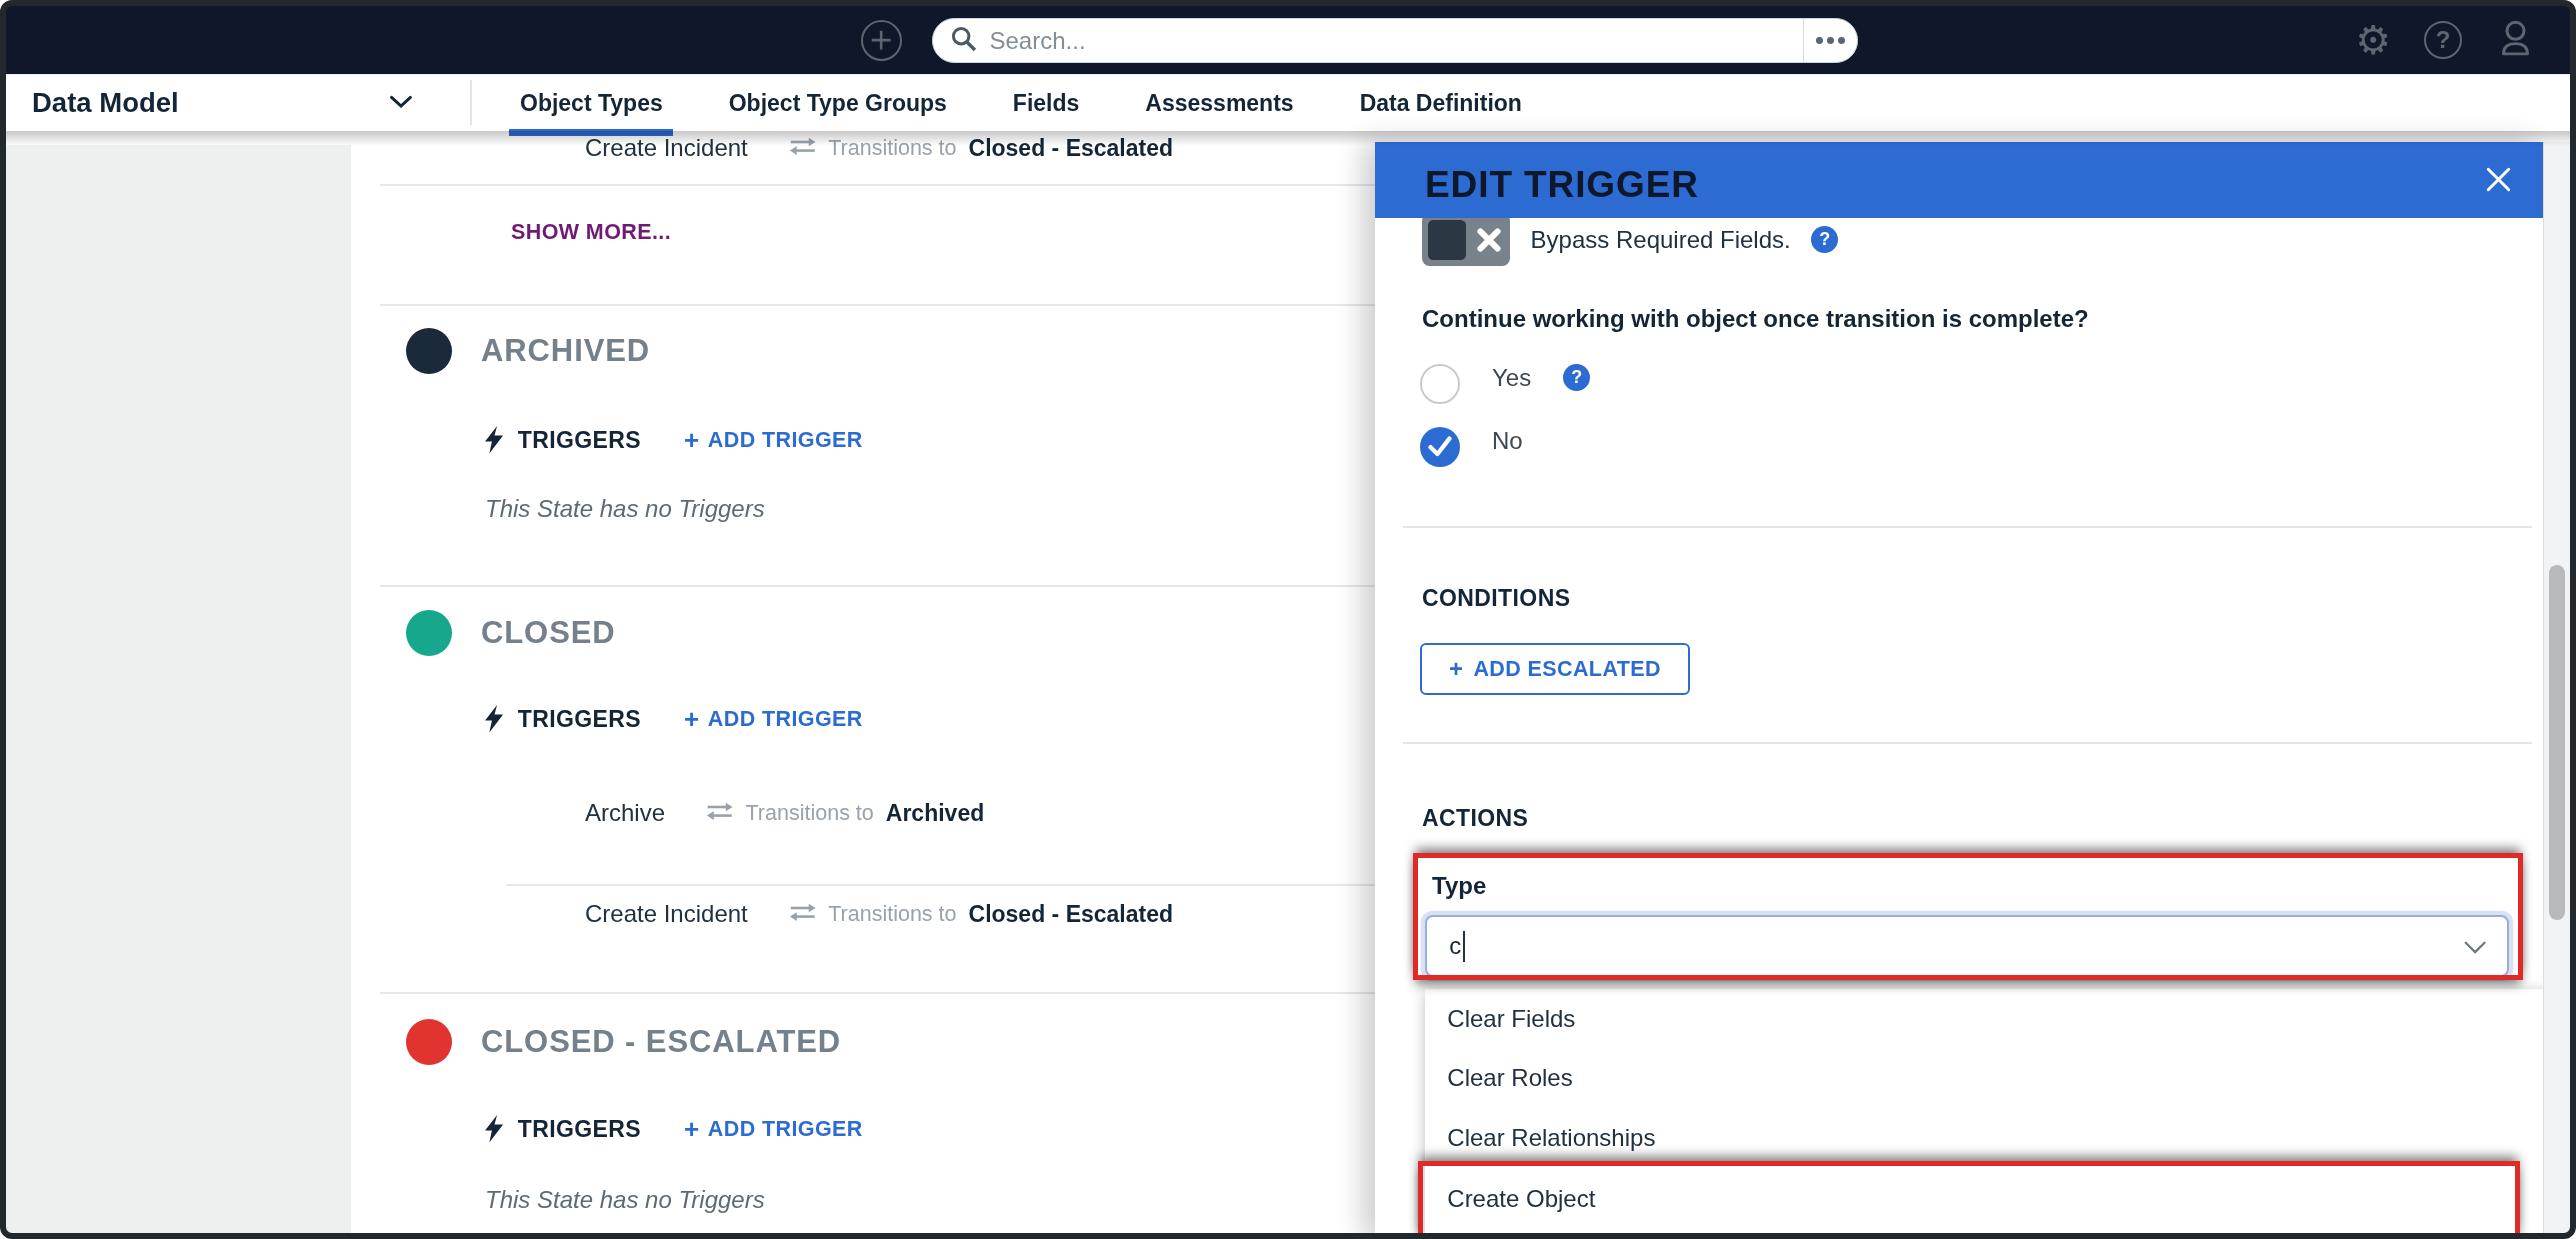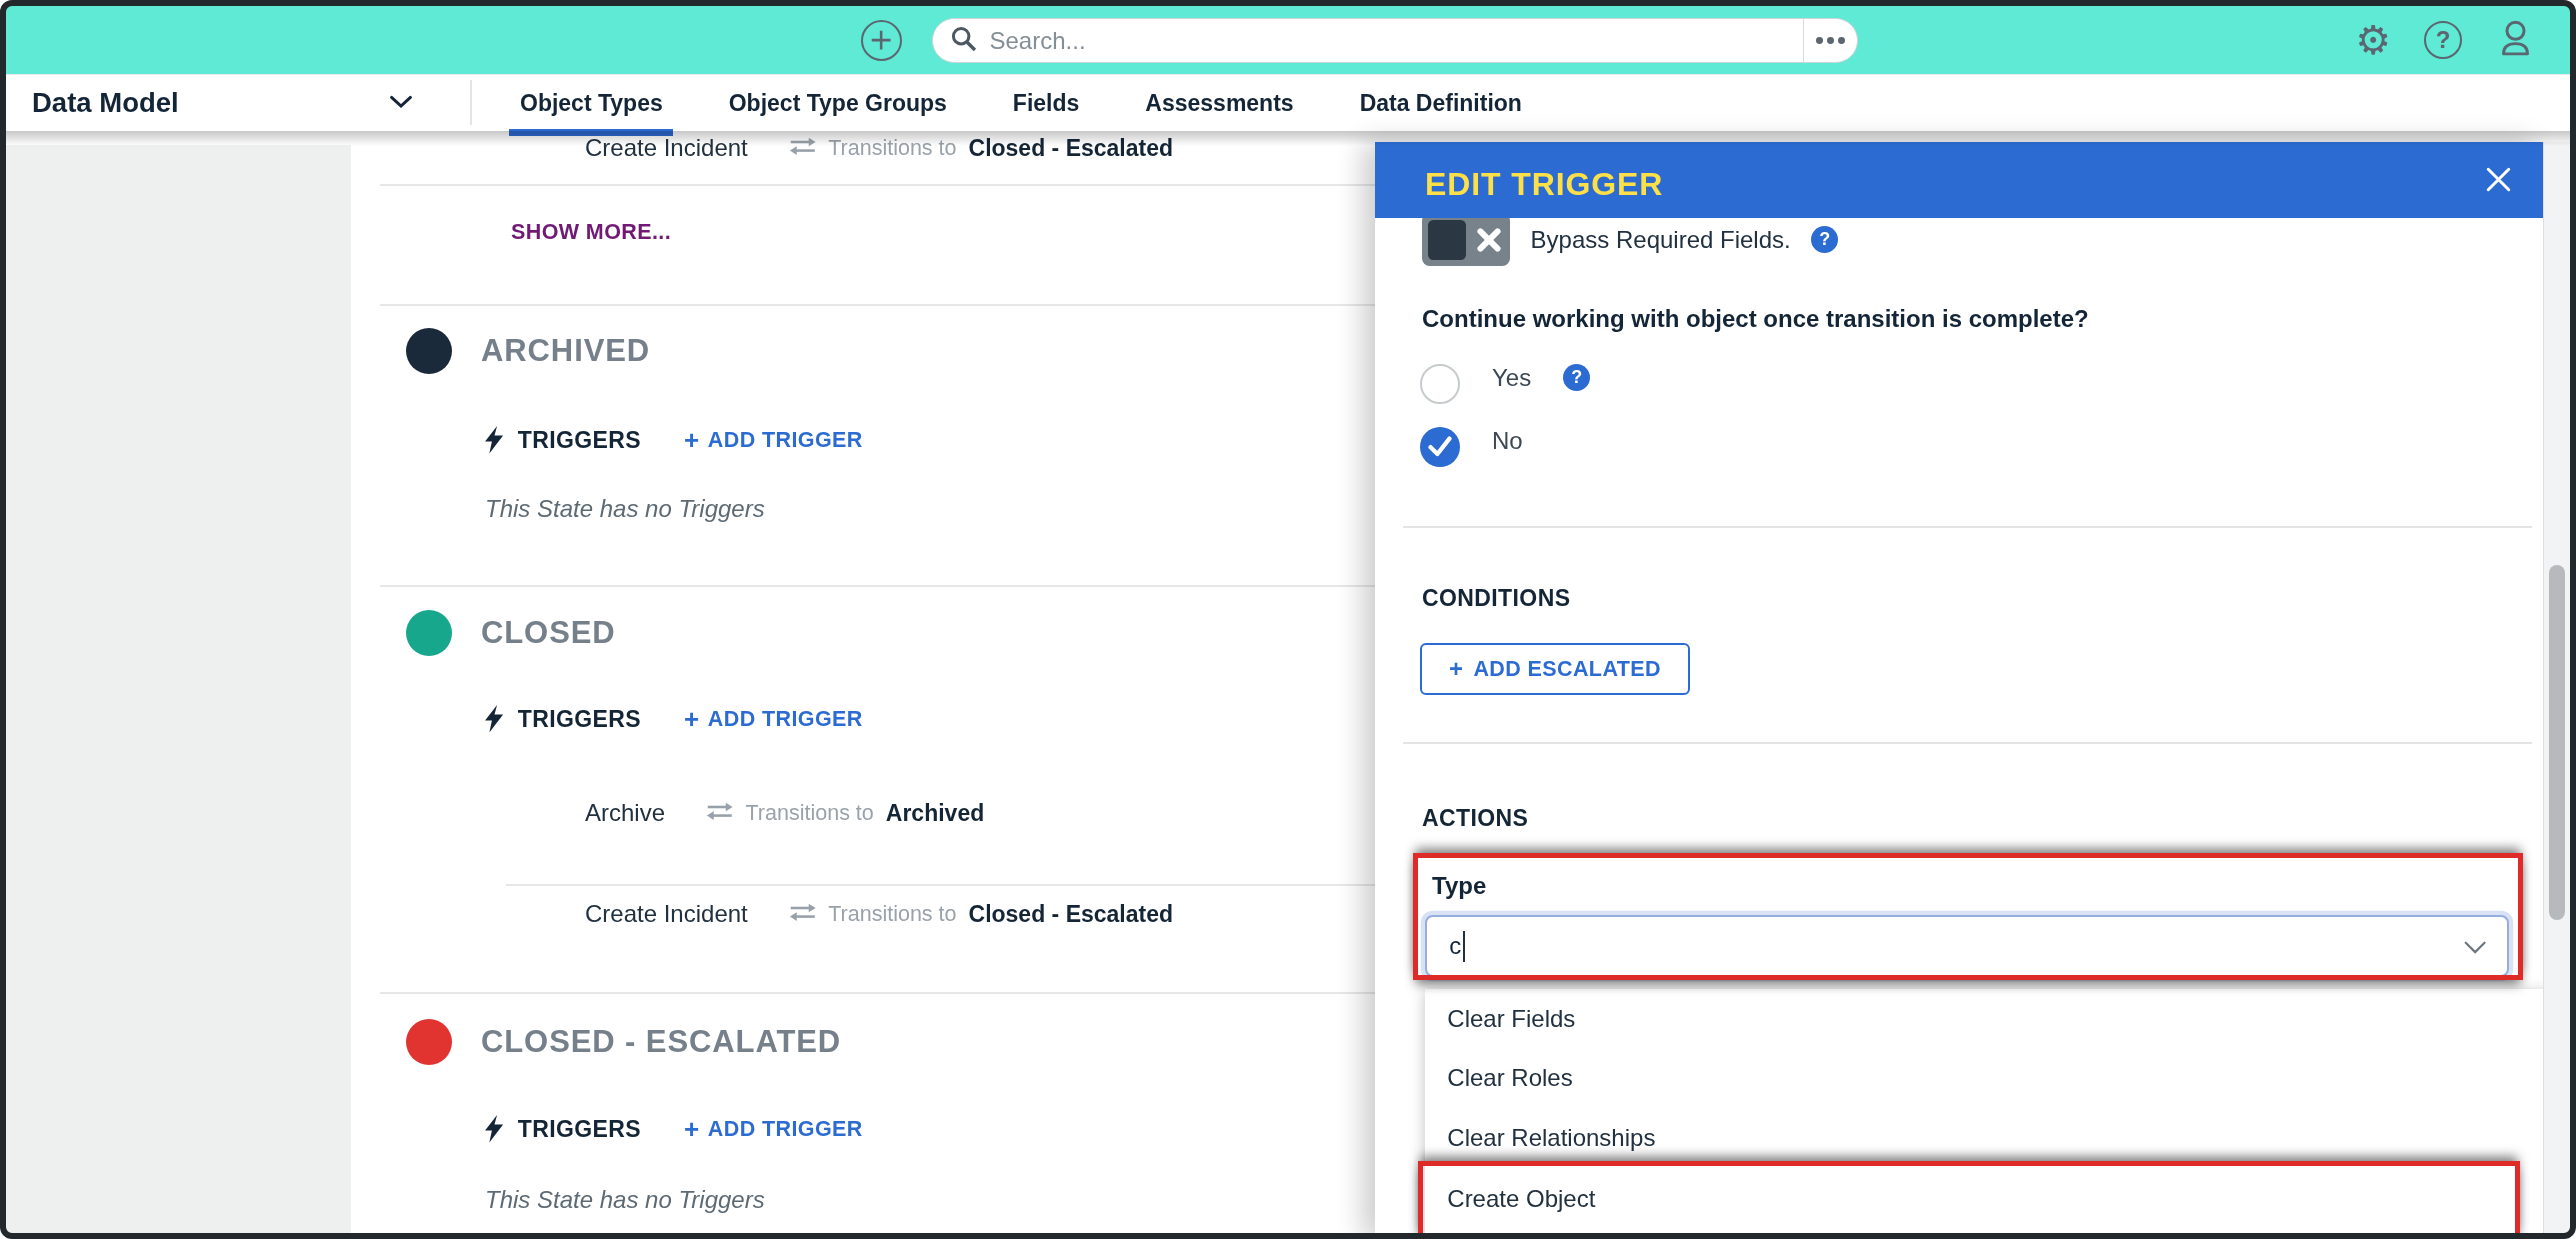--- a/index.html
+++ b/index.html
@@ -4,21 +4,21 @@
 <style>
   * { margin:0; padding:0; box-sizing:border-box; }
   html,body { background:#3a3f44; }
   body { font-family:"Liberation Sans", sans-serif; }
   .screen { position:relative; width:2576px; height:1239px; background:#ffffff; overflow:hidden; }
 
   
   .frame { position:absolute; inset:0; border:6px solid #23282d; border-radius:12px; pointer-events:none; z-index:60; }
 
   
-  .topbar { position:absolute; left:6px; right:6px; top:6px; height:69px; background:#5eead4; border-bottom:1.7px solid #e9ebed; z-index:8; }
+  .topbar { position:absolute; left:6px; right:6px; top:6px; height:69px; background:#0f172a; border-bottom:1.7px solid #e9ebed; z-index:8; }
   .plus-circle { position:absolute; left:855px; top:13.7px; width:41px; height:41px; border:2.6px solid #5b6670; border-radius:50%; display:flex; align-items:center; justify-content:center; }
   .plus-circle svg { display:block; }
   .search-pill { position:absolute; left:926px; top:12px; width:926px; height:45px; border:1.7px solid #cfd4d7; border-radius:22.3px; background:#fff; display:flex; align-items:center; }
   .search-pill .mag { margin-left:17px; }
   .search-pill .ph { margin-left:12px; font-size:24px; color:#848e96; flex:1; }
   .search-pill .sep { width:0.9px; align-self:stretch; background:#d9dcdf; }
   .search-pill .dots { width:53px; display:flex; align-items:center; justify-content:center; gap:4.3px; }
   .search-pill .dots i { width:6.9px; height:6.9px; border-radius:50%; background:#5b6670; }
   .top-icons { position:absolute; right:34px; top:12px; display:flex; align-items:center; gap:33px; }
   .gear { font-size:40px; color:#5b6670; line-height:1; }
@@ -56,21 +56,21 @@
   .trigrow .trlabel { font-size:23px; font-weight:700; color:#142536; letter-spacing:0.4px; }
   .addtrig { display:flex; align-items:center; gap:8.6px; margin-left:43px; cursor:pointer; }
   .addtrig .plus { font-size:26px; font-weight:700; color:#2c6bd2; line-height:1; }
   .addtrig .atlabel { font-size:21.5px; font-weight:700; color:#2c6bd2; letter-spacing:0.4px; }
 
   .empty { position:absolute; left:134px; font-size:24px; font-style:italic; color:#5d6a74; }
 
   
   .modal { position:absolute; left:1375px; top:142px; width:1169px; bottom:0; background:#fff; box-shadow:-12px 0 26px rgba(0,0,0,0.20); z-index:10; }
   .modal-header { position:absolute; left:0; right:0; top:0; height:76px; background:#2c6bd2; z-index:4; display:flex; align-items:center; }
-  .modal-title { margin-left:50px; font-size:32px; font-weight:700; color:#fde047; letter-spacing:0.9px;margin-top:9px; }
+  .modal-title { margin-left:50px; font-size:37px; font-weight:700; color:#0f172a; letter-spacing:0.9px;margin-top:9px; }
   .modal-close { position:absolute; right:29px; top:20.6px; width:34px; height:34px; display:flex; align-items:center; justify-content:center; cursor:pointer; }
 
   .toggle-row { position:absolute; left:47px; top:71px; height:53px; display:flex; align-items:center; gap:20.6px; z-index:2; }
   .toggle { position:relative; width:88px; height:53px; background:#78828b; border-radius:7.7px; cursor:pointer; }
   .toggle .knob { position:absolute; left:6px; top:6.9px; width:38px; height:40px; background:#2b3844; border-radius:5.2px; }
   .toggle .tx { position:absolute; right:9.5px; top:14.6px; }
   .toggle-label { font-size:24px; color:#223140; }
   .qbadge { width:27px; height:27px; border-radius:50%; background:#2c6bd2; color:#fff; font-size:18px; font-weight:700; display:flex; align-items:center; justify-content:center; cursor:pointer; }
 
   .question { position:absolute; left:47px; top:163px; font-size:24px; font-weight:700; color:#132536; }

